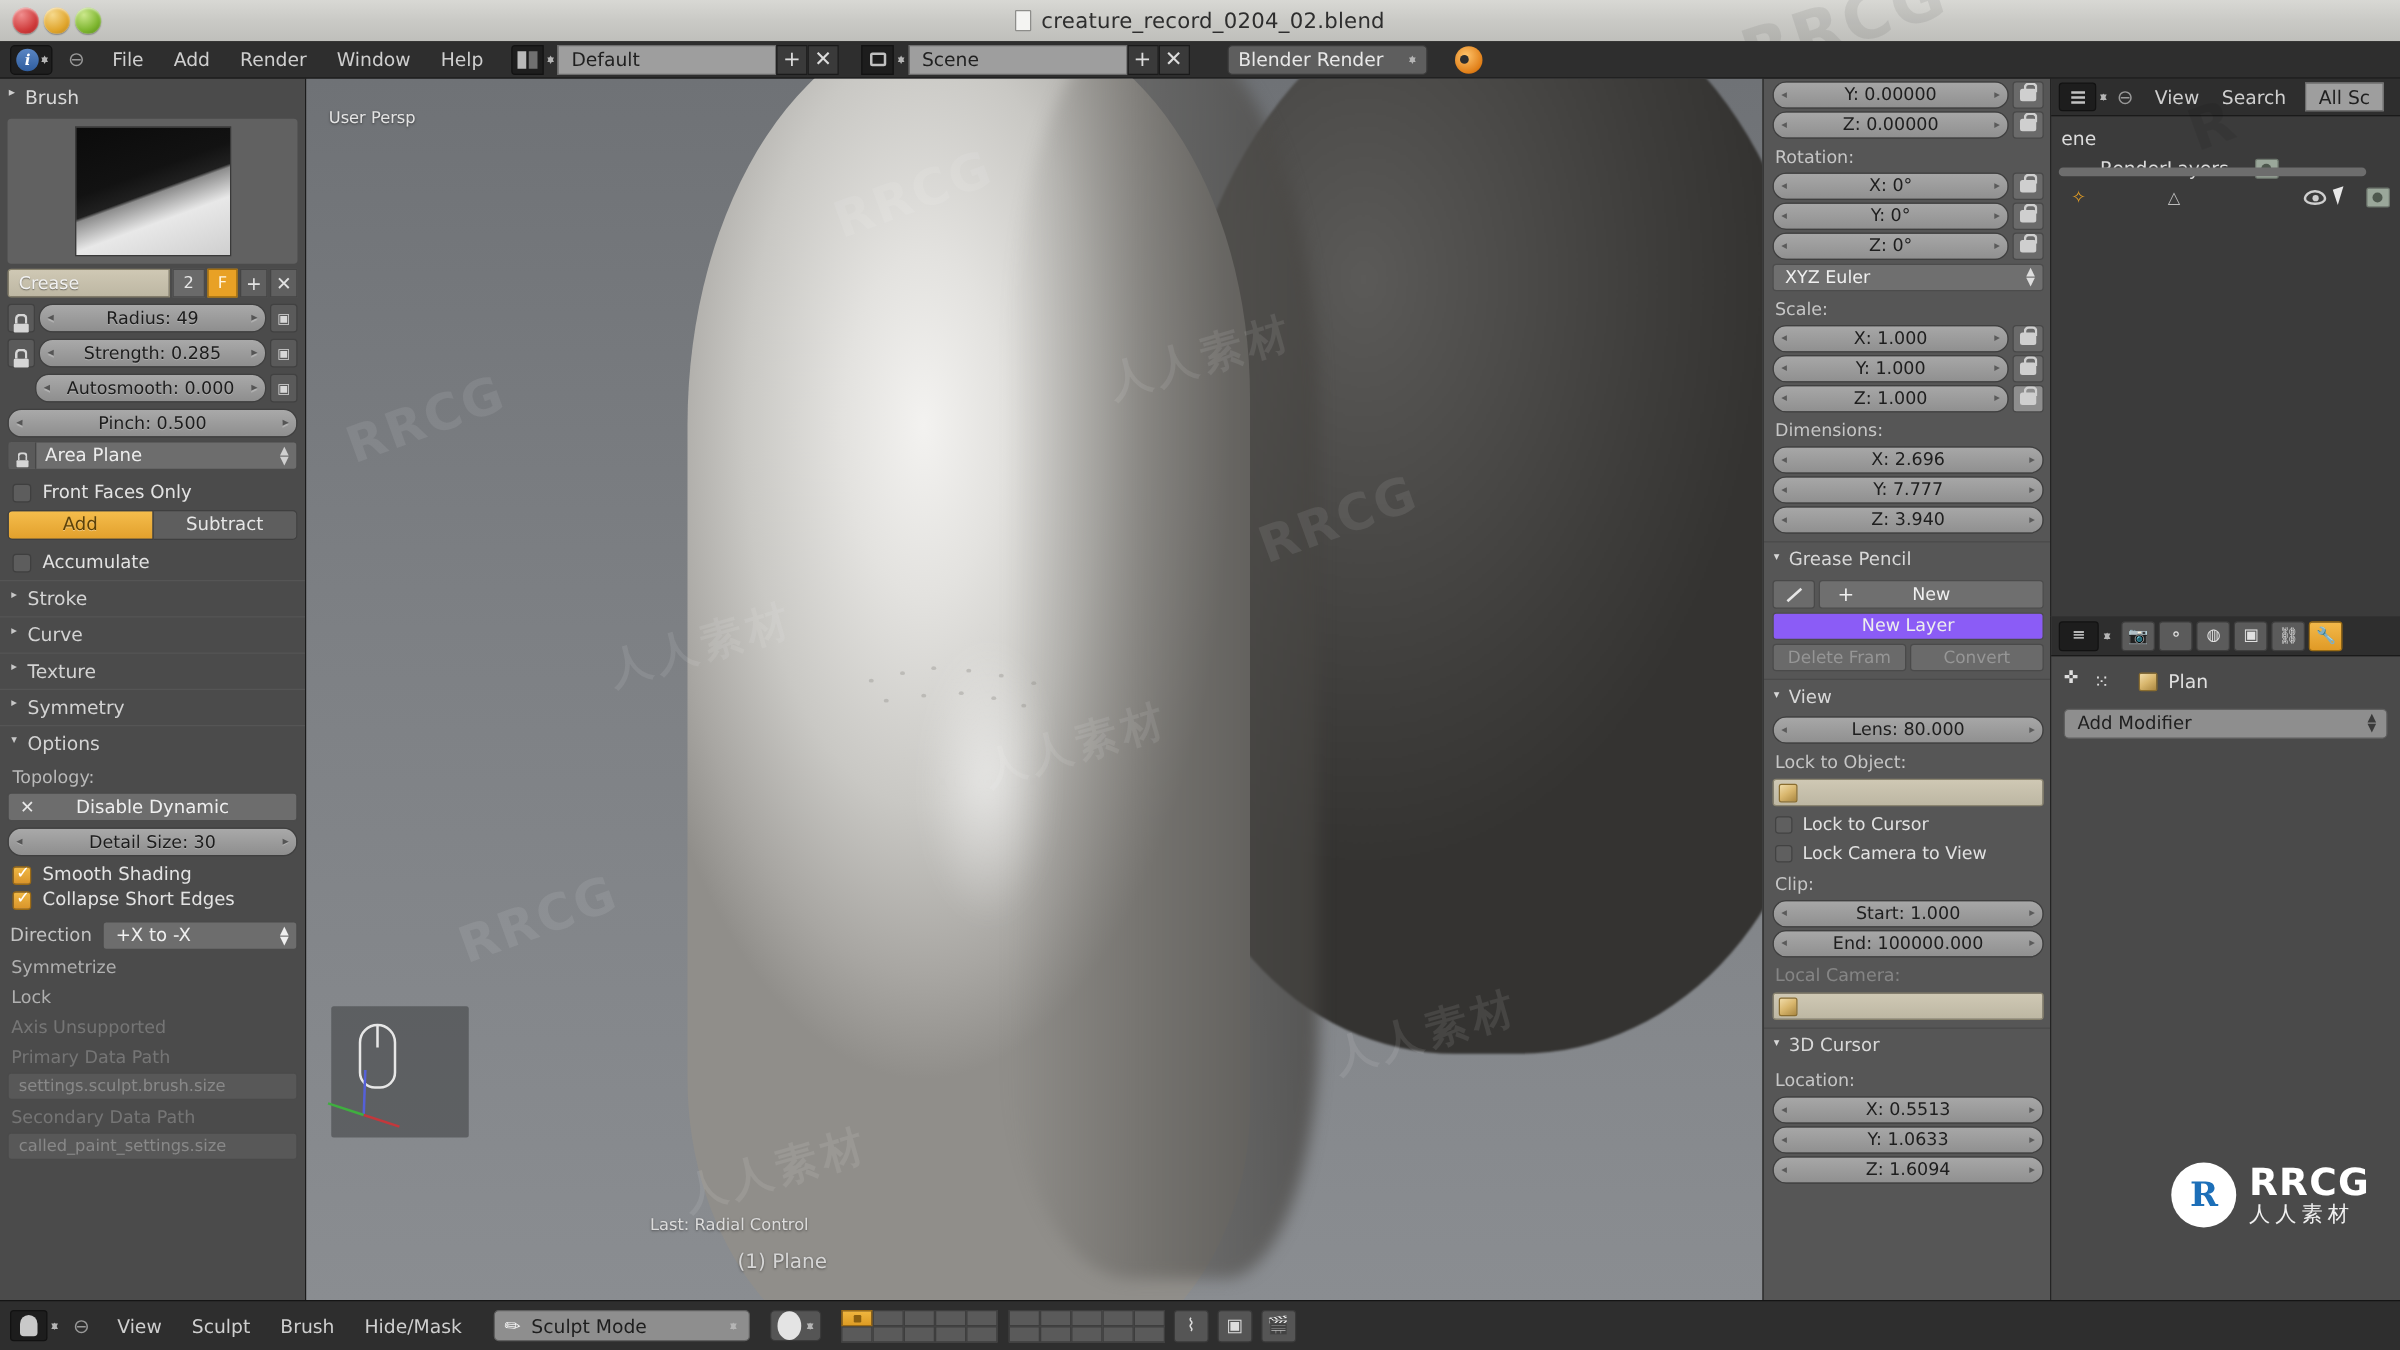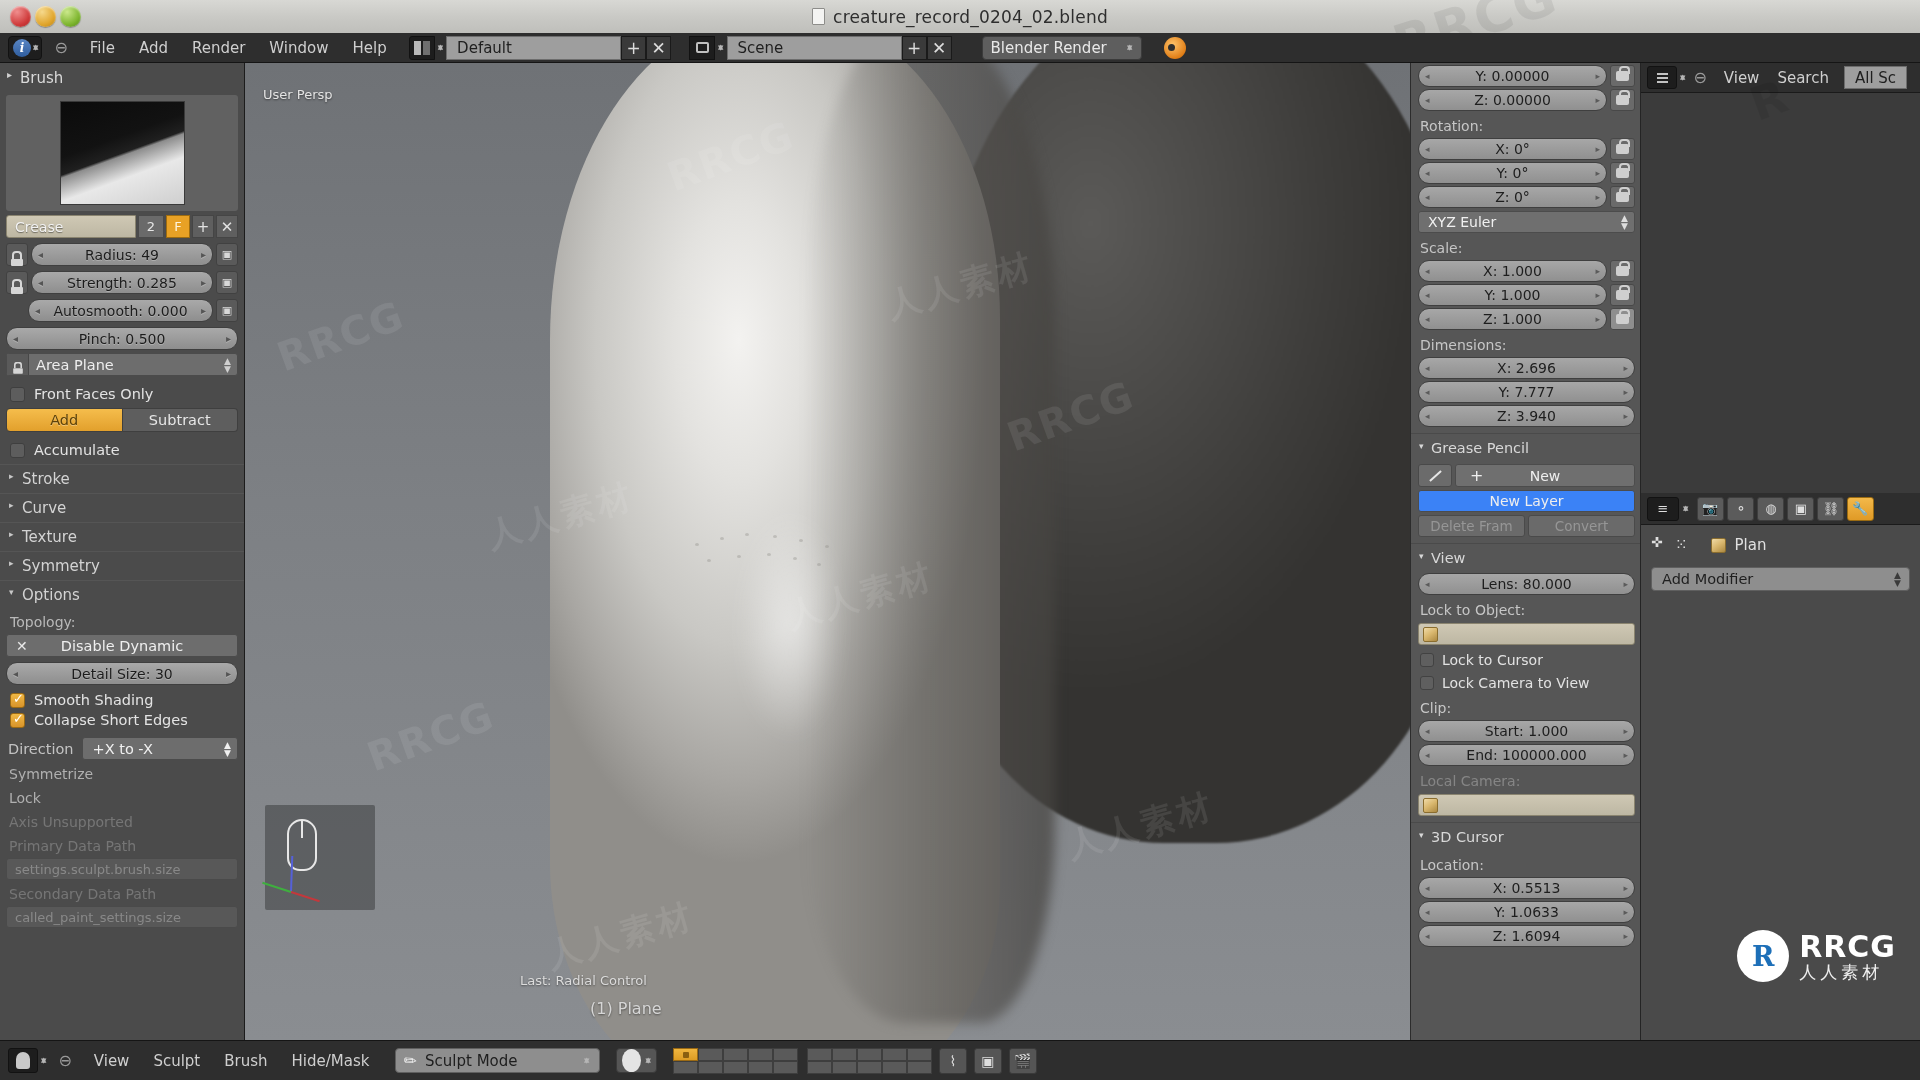--- a/index.html
+++ b/index.html
@@ -219,21 +219,21 @@
     border: 2px solid #cfcfcf; border-bottom: none; border-radius: 4px 4px 0 0; }
   .np-lockbtn.on { background: #8e8e8e; }
   .np-sec { font-size: 14px; color: #c6c6c6; padding: 7px 0 2px 9px; }
   .np-hdr { font-size: 14.5px; color: #d8d8d8; padding: 6px 0 5px 20px; position: relative;
     border-top: 1px solid #4a4a4a; margin-top: 6px; }
   .np-hdr::before { content: "▾"; position: absolute; left: 8px; top: 7px; font-size: 9px; }
   .np-sel { margin: 3px 5px 0 7px; height: 22px; background: #6f6f6f; border: 1px solid #4c4c4c;
     border-radius: 3px; color: #f0f0f0; font-size: 14px; display: flex; align-items: center;
     padding-left: 9px; position: relative; }
   .np-sel .updown2 { position: absolute; right: 6px; font-size: 9px; line-height: 8px; color: #dedede; }
-  .np-btn { margin: 3px 5px 0 7px; height: 22px; background: #3b82f6; border: 1px solid #4c4c4c;
+  .np-btn { margin: 3px 5px 0 7px; height: 22px; background: #8b5cf6; border: 1px solid #4c4c4c;
     border-radius: 3px; color: #eee; font-size: 14px; display: flex; align-items: center; justify-content: center; }
   .np-btn2 { display: flex; gap: 3px; margin: 3px 5px 0 7px; }
   .np-btn2 > div { flex: 1; height: 22px; background: #6a6a6a; border: 1px solid #4a4a4a; border-radius: 3px;
     color: #969696; font-size: 13.5px; display: flex; align-items: center; justify-content: center; }
   .gp-row { display: flex; gap: 3px; margin: 3px 5px 0 7px; height: 23px; }
   .gp-pen { width: 34px; background: #6b6b6b; border: 1px solid #494949; border-radius: 3px;
     display: flex; align-items: center; justify-content: center; position: relative; }
   .gp-pen .pn { width: 15px; height: 2px; background: #e6e6e6; transform: rotate(-42deg); }
   .gp-new { flex: 1; background: #6f6f6f; border: 1px solid #4c4c4c; border-radius: 3px; color: #efefef;
     font-size: 14px; display: flex; align-items: center; justify-content: center; position: relative; }
@@ -753,20 +753,42 @@
       </div>
       <span class="updown" style="margin-left:3px;">
           <span>▲</span>
           <span>▼</span>
         </span>
       <span class="mini-dash" style="padding:0 8px;">⊖</span>
       <span class="menu-item" style="padding:0 9px;">View</span>
       <span class="menu-item" style="padding:0 9px;">Search</span>
       <div class="field-wide" style="min-width:60px; height:23px; margin-left:6px;text-align:center;">All Sc</div>
     </div>
+    <div class="out-body">
+      <div class="out-row">
+        <span>ene</span>
+      </div>
+      <div class="out-row ind">
+        <span class="tri-ico"></span>
+        <span>RenderLayers</span>
+        <span class="cam-ico" style="margin-left:14px;"></span>
+      </div>
+      <div class="out-row ind">
+        <span style="color:#e8a125; font-size:14px;">✧</span>
+        <span style="width:52px;"></span>
+        <span style="color:#bdbdbd; font-size:13px;">△</span>
+        <span style="width:86px;"></span>
+        <span class="eye-ico"></span>
+        <span style="position:relative; width:18px; height:16px;">
+          <span class="mouse-ptr"></span>
+        </span>
+        <span class="cam-ico"></span>
+      </div>
+      <div class="out-scrollbar"></div>
+    </div>
     <div class="wm dk" style="left:110px; top:10px; transform:rotate(-20deg); font-size:46px;">R</div>
   </div>
 
   <div class="props">
     <div class="props-hdr">
       <div class="pi editor">≡</div>
       <span class="updown" style="margin:0 6px 0 1px;">
           <span>▲</span>
           <span>▼</span>
         </span>

